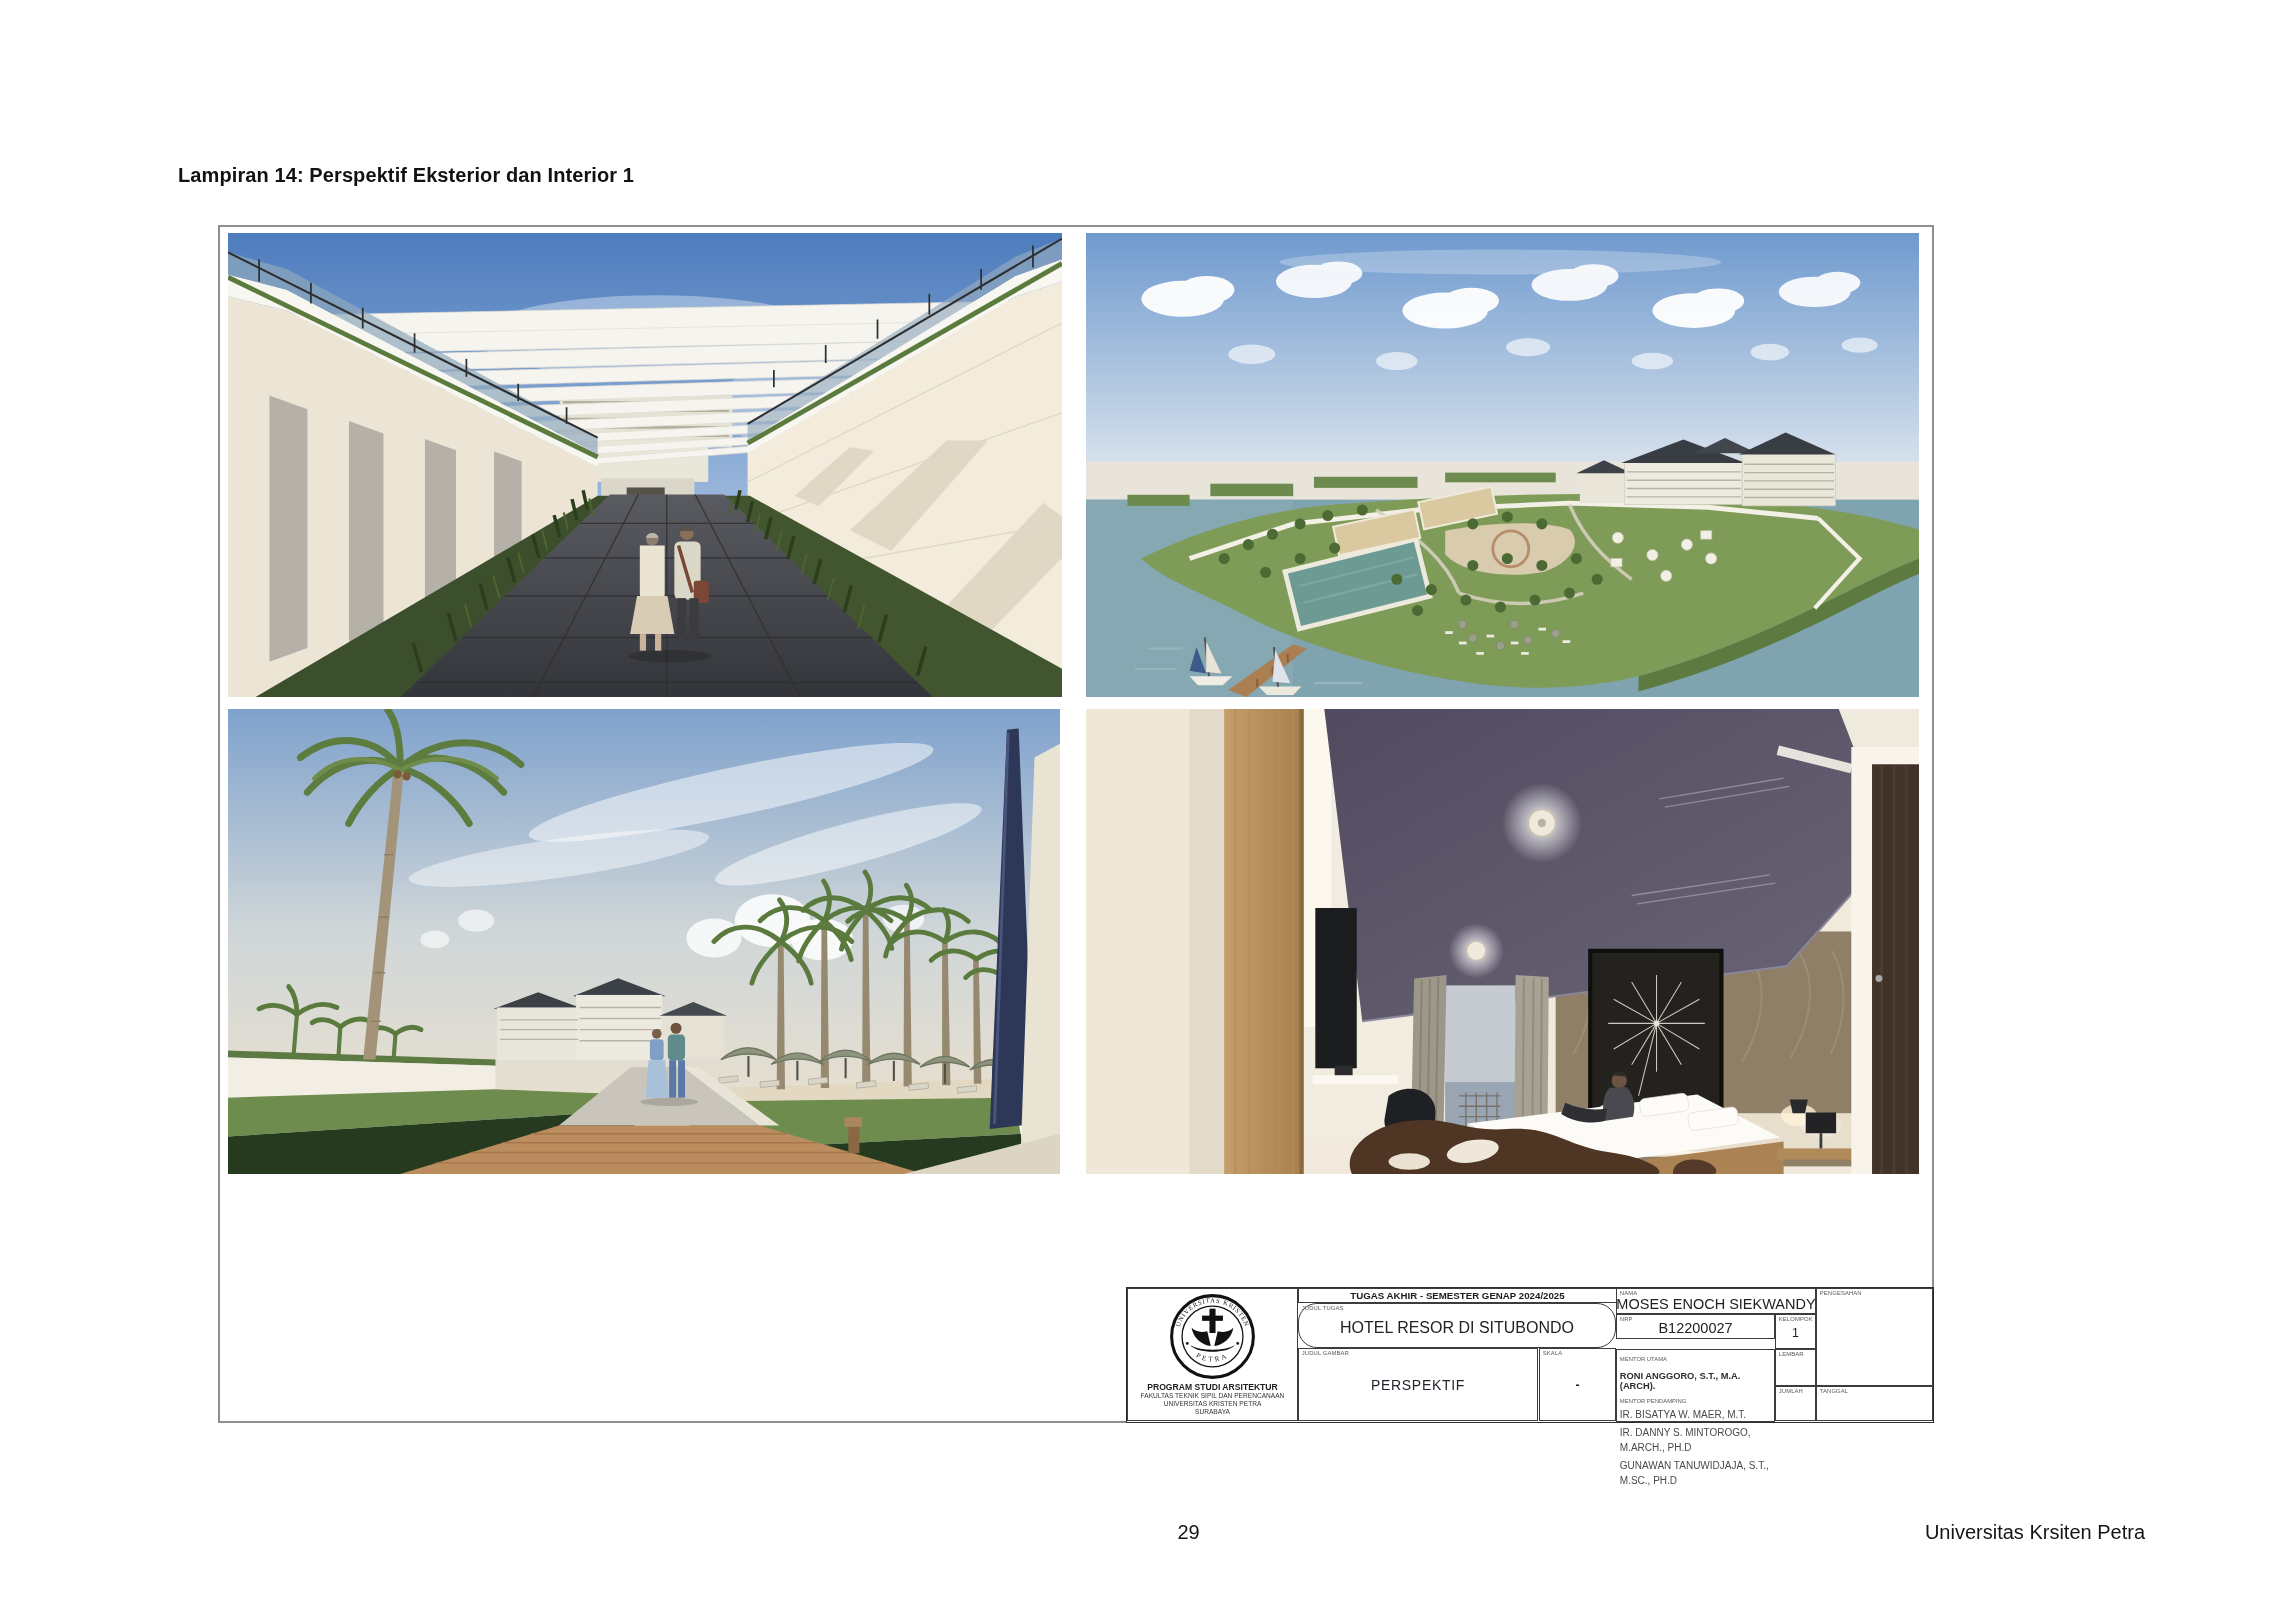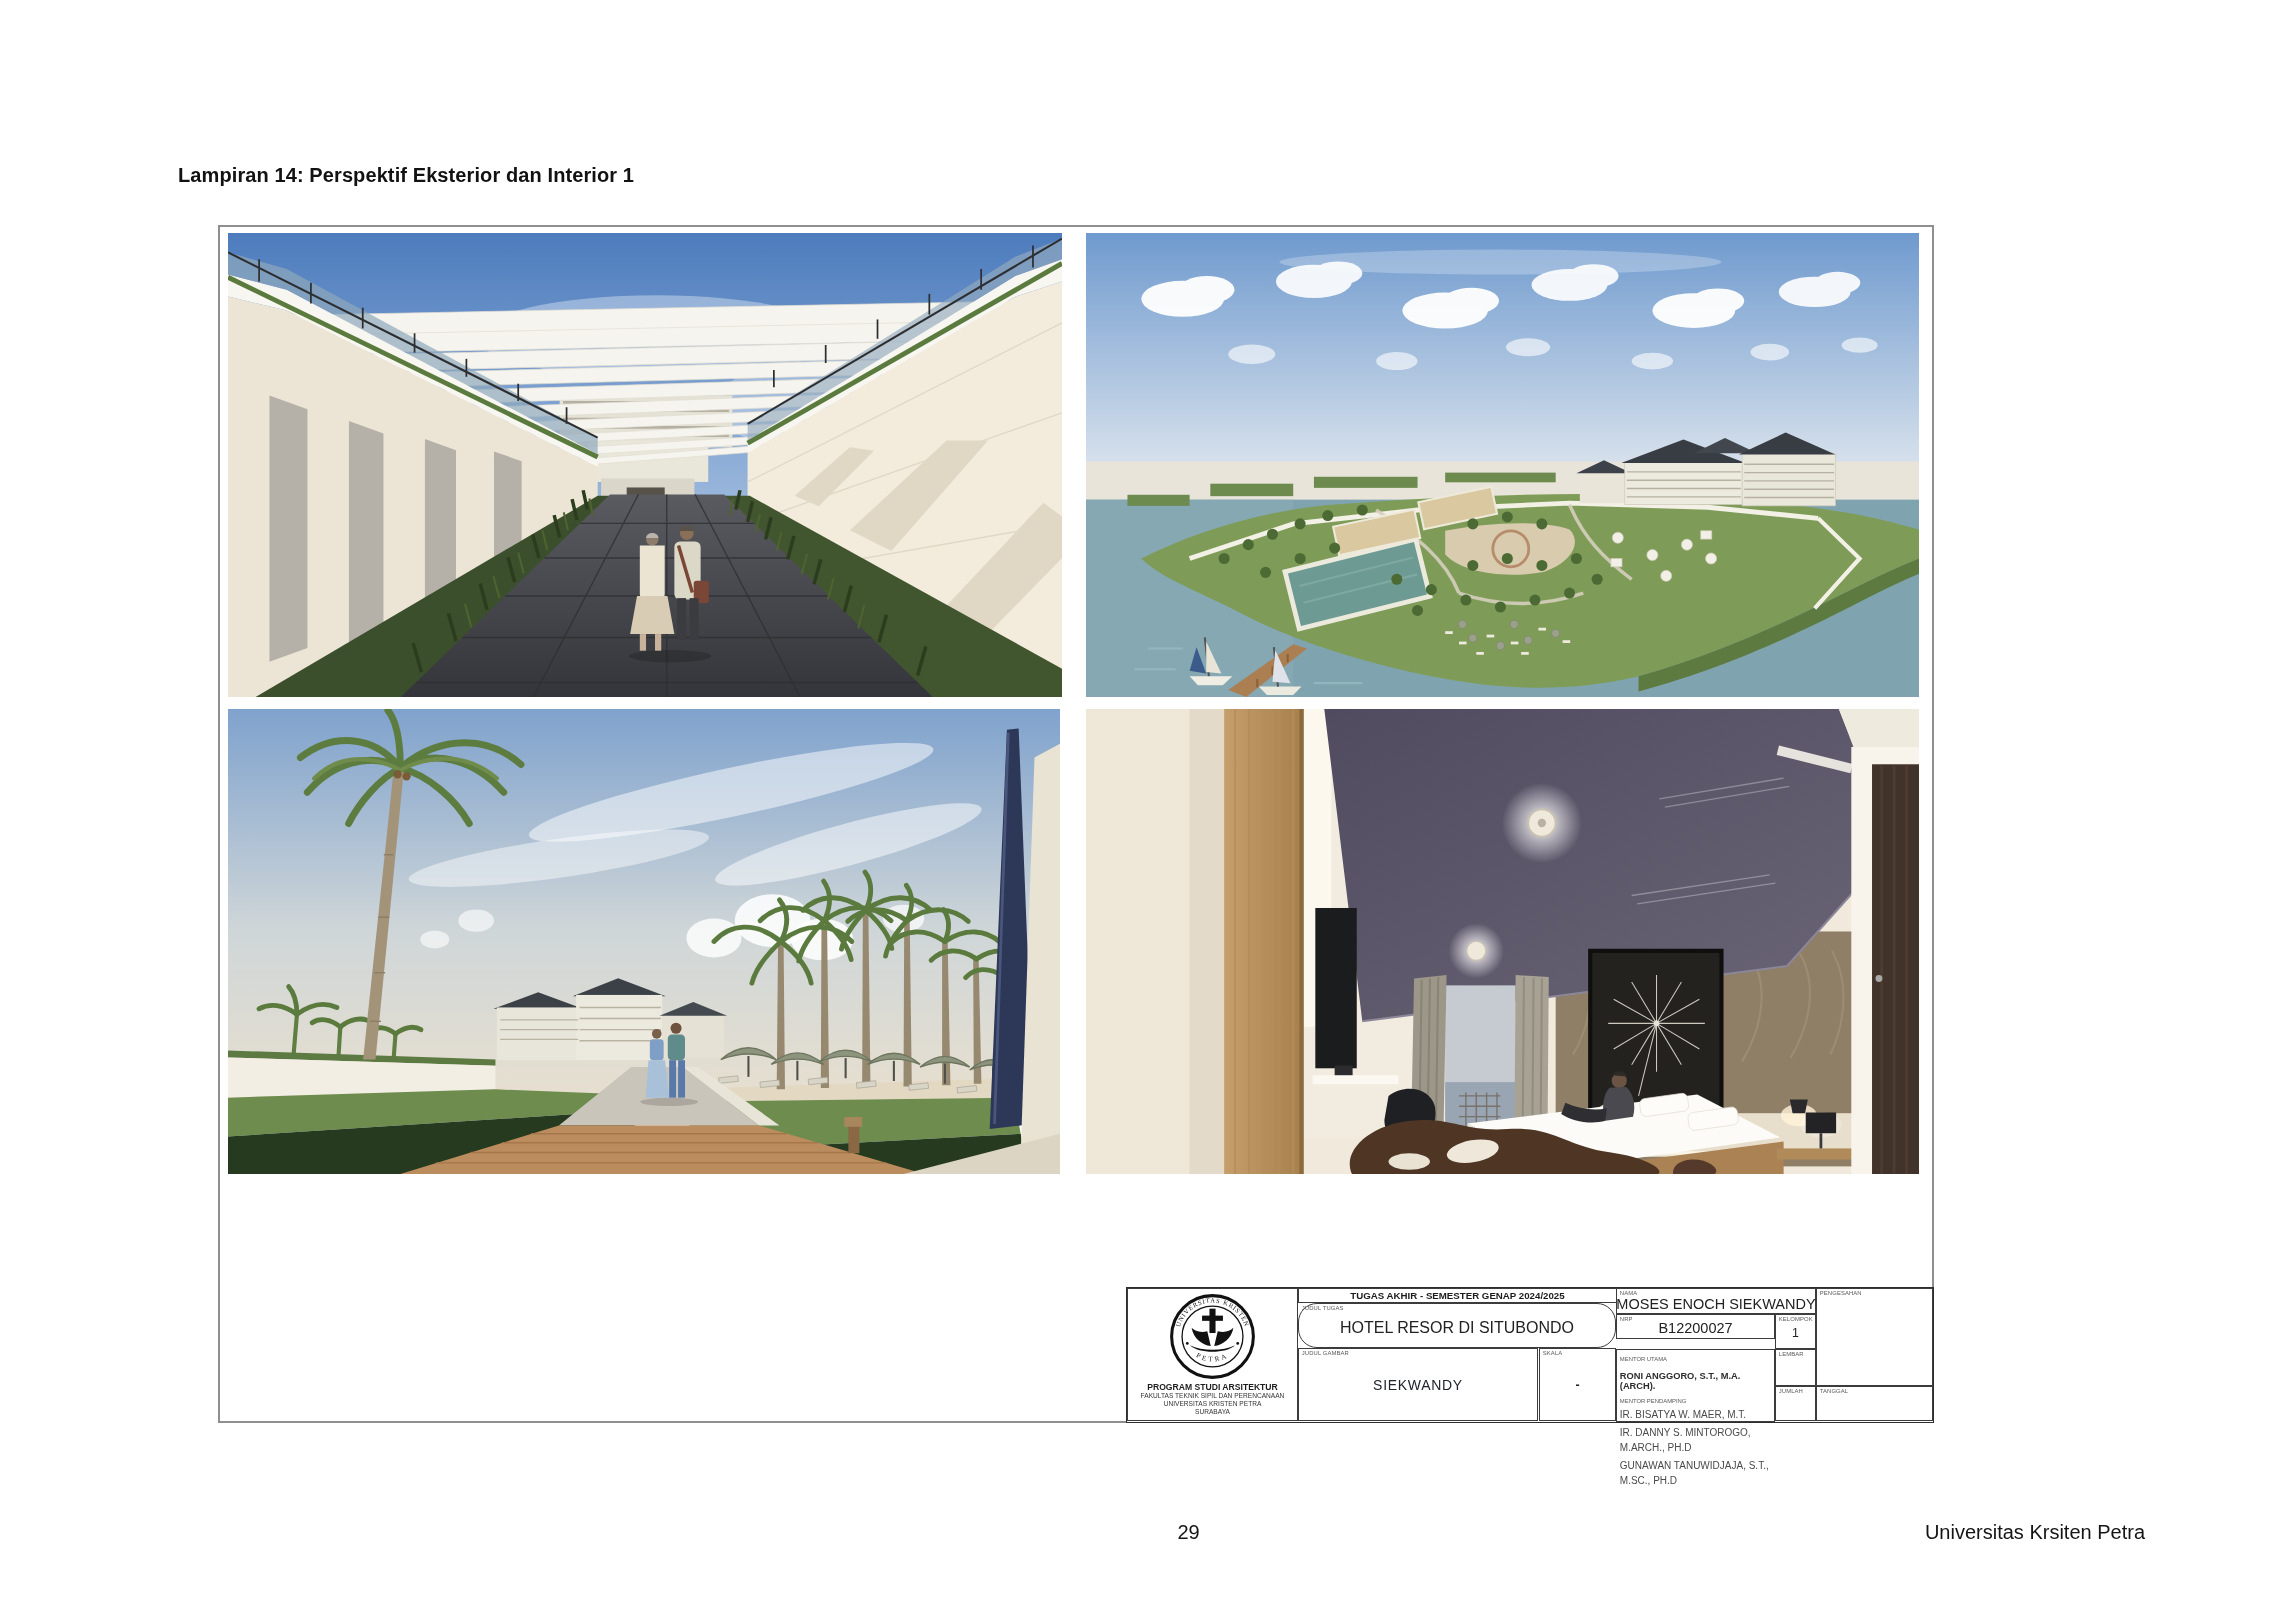--- a/index.html
+++ b/index.html
@@ -739,21 +739,21 @@
       <div class="vc">TUGAS AKHIR - SEMESTER GENAP 2024/2025</div>
     </div>
 
     <div class="cell c-jt">
       <span class="lbl">JUDUL TUGAS</span>
       <div class="vc">HOTEL RESOR DI SITUBONDO</div>
     </div>
 
     <div class="cell c-jg">
       <span class="lbl">JUDUL GAMBAR</span>
-      <div class="vc">SIEKWANDY</div>
+      <div class="vc">PERSPEKTIF</div>
     </div>
 
     <div class="cell c-skala">
       <span class="lbl">SKALA</span>
       <div class="vc">-</div>
     </div>
 
     <div class="cell c-nama">
       <span class="lbl">NAMA</span>
       <div class="vc">MOSES ENOCH SIEKWANDY</div>

